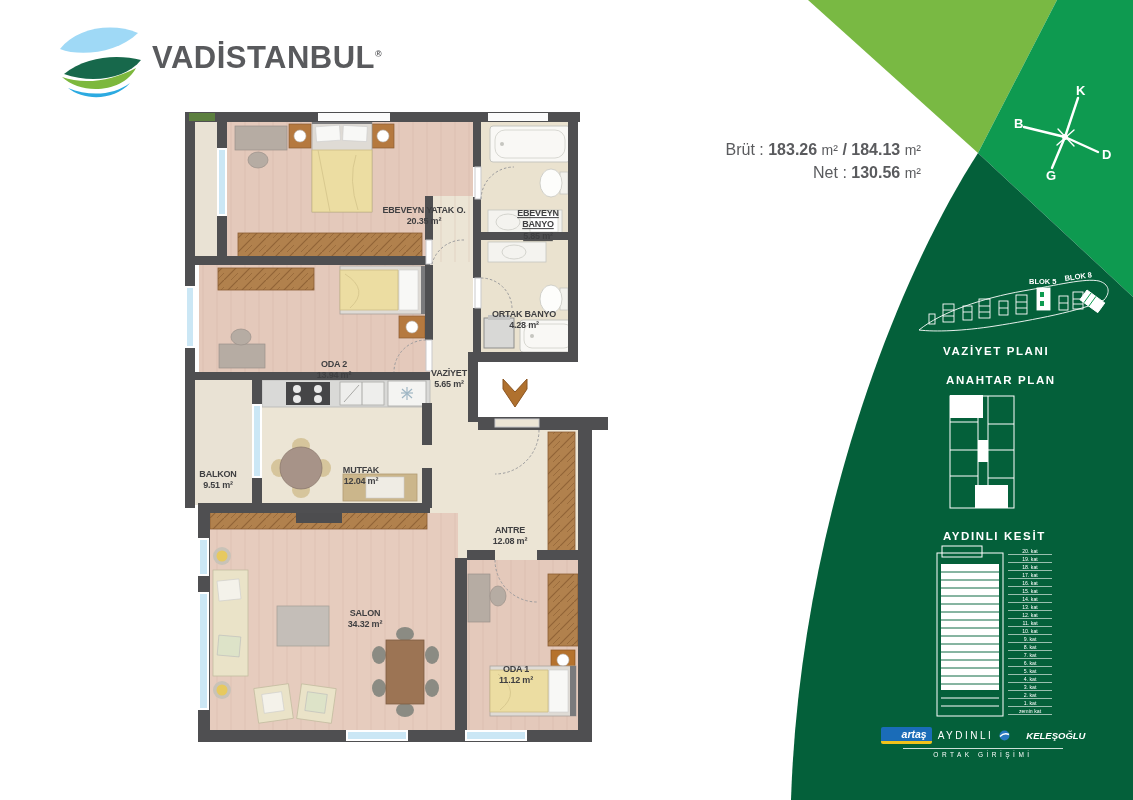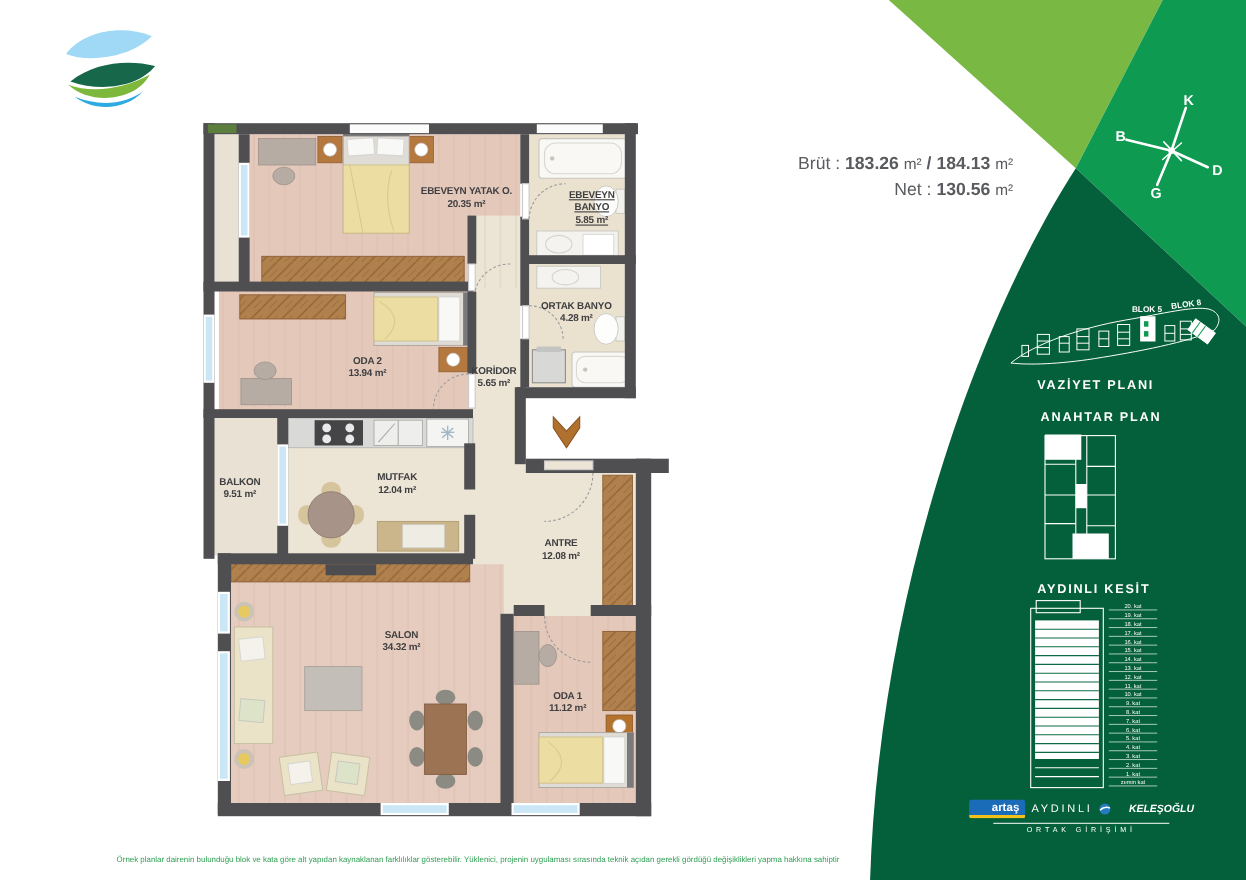--- a/index.html
+++ b/index.html
@@ -14,31 +14,31 @@
 
   
   #unit-info{top:136px;right:212px;text-align:right;color:#56575a;}
   #unit-title{font-size:49px;font-weight:bold;line-height:1;letter-spacing:1px;}
   .area-line{margin-top:5px;font-size:16px;color:#5a5b5e;}
   .area-line .num{font-weight:bold;}
   .area-line .u{font-size:14px;}
 
   
   .room-label{position:absolute;transform:translate(-50%,-50%);text-align:center;
-    color:#3f3f41;font-weight:bold;font-size:9px;line-height:1.25;letter-spacing:-.2px;white-space:nowrap;}
+    color:#3f3f41;font-weight:bold;font-size:9px;line-height:1.25;letter-spacing:-.2px;white-space:nowrap;margin-top:36px;}
   .room-label .ar{font-size:9px;}
   .room-label.wrap{white-space:normal;width:60px;text-decoration:underline;}
 
   
   .panel-head{position:absolute;color:#fff;font-weight:bold;font-size:11.5px;letter-spacing:1.6px;white-space:nowrap;}
 
   
   #partners{left:896px;top:727px;width:174px;text-align:center;color:#fff;}
   #partners-row{display:flex;justify-content:center;align-items:center;gap:6px;}
-  #artas-badge{background:#1a6cb8;color:#fff;font-weight:bold;font-size:10.5px;
+  #artas-badge{background:#1a6cb8;color:#fff;font-style:italic;font-weight:bold;font-size:10.5px;
     padding:1px 5px 1px 21px;border-bottom:3px solid #f2c21b;border-radius:2px;}
   #aydinli{font-size:10px;letter-spacing:2.5px;color:#fff;}
   #kelesoglu{font-size:9.5px;font-weight:bold;font-style:italic;color:#fff;display:inline-flex;align-items:center;gap:16px;}
   #partners-divider{margin:4px auto 2px auto;width:160px;border-top:1px solid rgba(255,255,255,.8);}
   #joint-venture{font-size:6.5px;letter-spacing:3.5px;color:#fff;}
   #evyap-wrap{margin-top:5px;}
 
   
   #disclaimer{left:106px;top:777px;width:660px;font-size:7.2px;color:#2f9f53;white-space:nowrap;}
 
@@ -56,20 +56,21 @@
     <polygon points="1057,0 1133,0 1133,297 978,153" fill="#0e9a50"></polygon>
     <path d="M978,153 L1133,297 L1133,800 L791,800 C799,545 886,296 978,153 Z" fill="#04603a"></path>
   </svg>
 
   <svg id="brand-mark" class="abs" width="88" height="78" viewBox="0 0 88 78">
     <path d="M4,27 C20,6 56,0 82,11 C62,31 24,35 4,27 Z" fill="#9fd9f6"></path>
     <path d="M8,52 C30,34 62,32 85,38 C70,57 36,62 8,52 Z" fill="#17684b"></path>
     <path d="M6,55 C28,63 56,59 80,46 C68,70 26,74 6,55 Z" fill="#7db83d"></path>
     <path d="M12,66 C34,75 58,73 74,61 C58,79 28,79 12,66 Z" fill="#2caae1"></path>
   </svg>
+  <div id="brand-word" class="abs"><span>VADİSTANBUL</span><sup>®</sup></div>
 
   <div id="unit-info" class="abs">
     <div class="area-line">
       <span>Brüt :</span>
       <span class="num">183.26</span>
       <span class="u">m²</span>
       <span class="num">/</span>
       <span class="num">184.13</span>
       <span class="u">m²</span>
     </div>
@@ -477,21 +478,21 @@
     </div>
     <div class="room-label" style="left:524px;top:284px;">
       <div>ORTAK BANYO</div>
         <div class="ar">4.28 m²</div>
     </div>
     <div class="room-label" style="left:334px;top:334px;">
       <div>ODA 2</div>
         <div class="ar">13.94 m²</div>
     </div>
     <div class="room-label" style="left:449px;top:343px;">
-      <div>KORİDOR</div>
+      <div>VAZİYET</div>
         <div class="ar">5.65 m²</div>
     </div>
     <div class="room-label" style="left:218px;top:444px;">
       <div>BALKON</div>
         <div class="ar">9.51 m²</div>
     </div>
     <div class="room-label" style="left:361px;top:440px;">
       <div>MUTFAK</div>
         <div class="ar">12.04 m²</div>
     </div>
@@ -518,15 +519,14 @@
           <circle cx="5.5" cy="5.5" r="5" fill="#2779c0"></circle>
           <path d="M1,6.5 Q5,2.5 10,4.5" stroke="#fff" stroke-width="1.4" fill="none"></path>
         </svg>
         <span>KELEŞOĞLU</span>
       </span>
     </div>
     <div id="partners-divider"></div>
     <div id="joint-venture">ORTAK GİRİŞİMİ</div>
   </div>
 
-  <div id="disclaimer" class="abs">Örnek planlar dairenin bulunduğu blok ve kata göre alt yapıdan kaynaklanan farklılıklar gösterebilir. Yüklenici, projenin uygulaması sırasında teknik açıdan gerekli gördüğü değişiklikleri yapma hakkına sahiptir</div>
 
 </div>
 
 </body></html>

